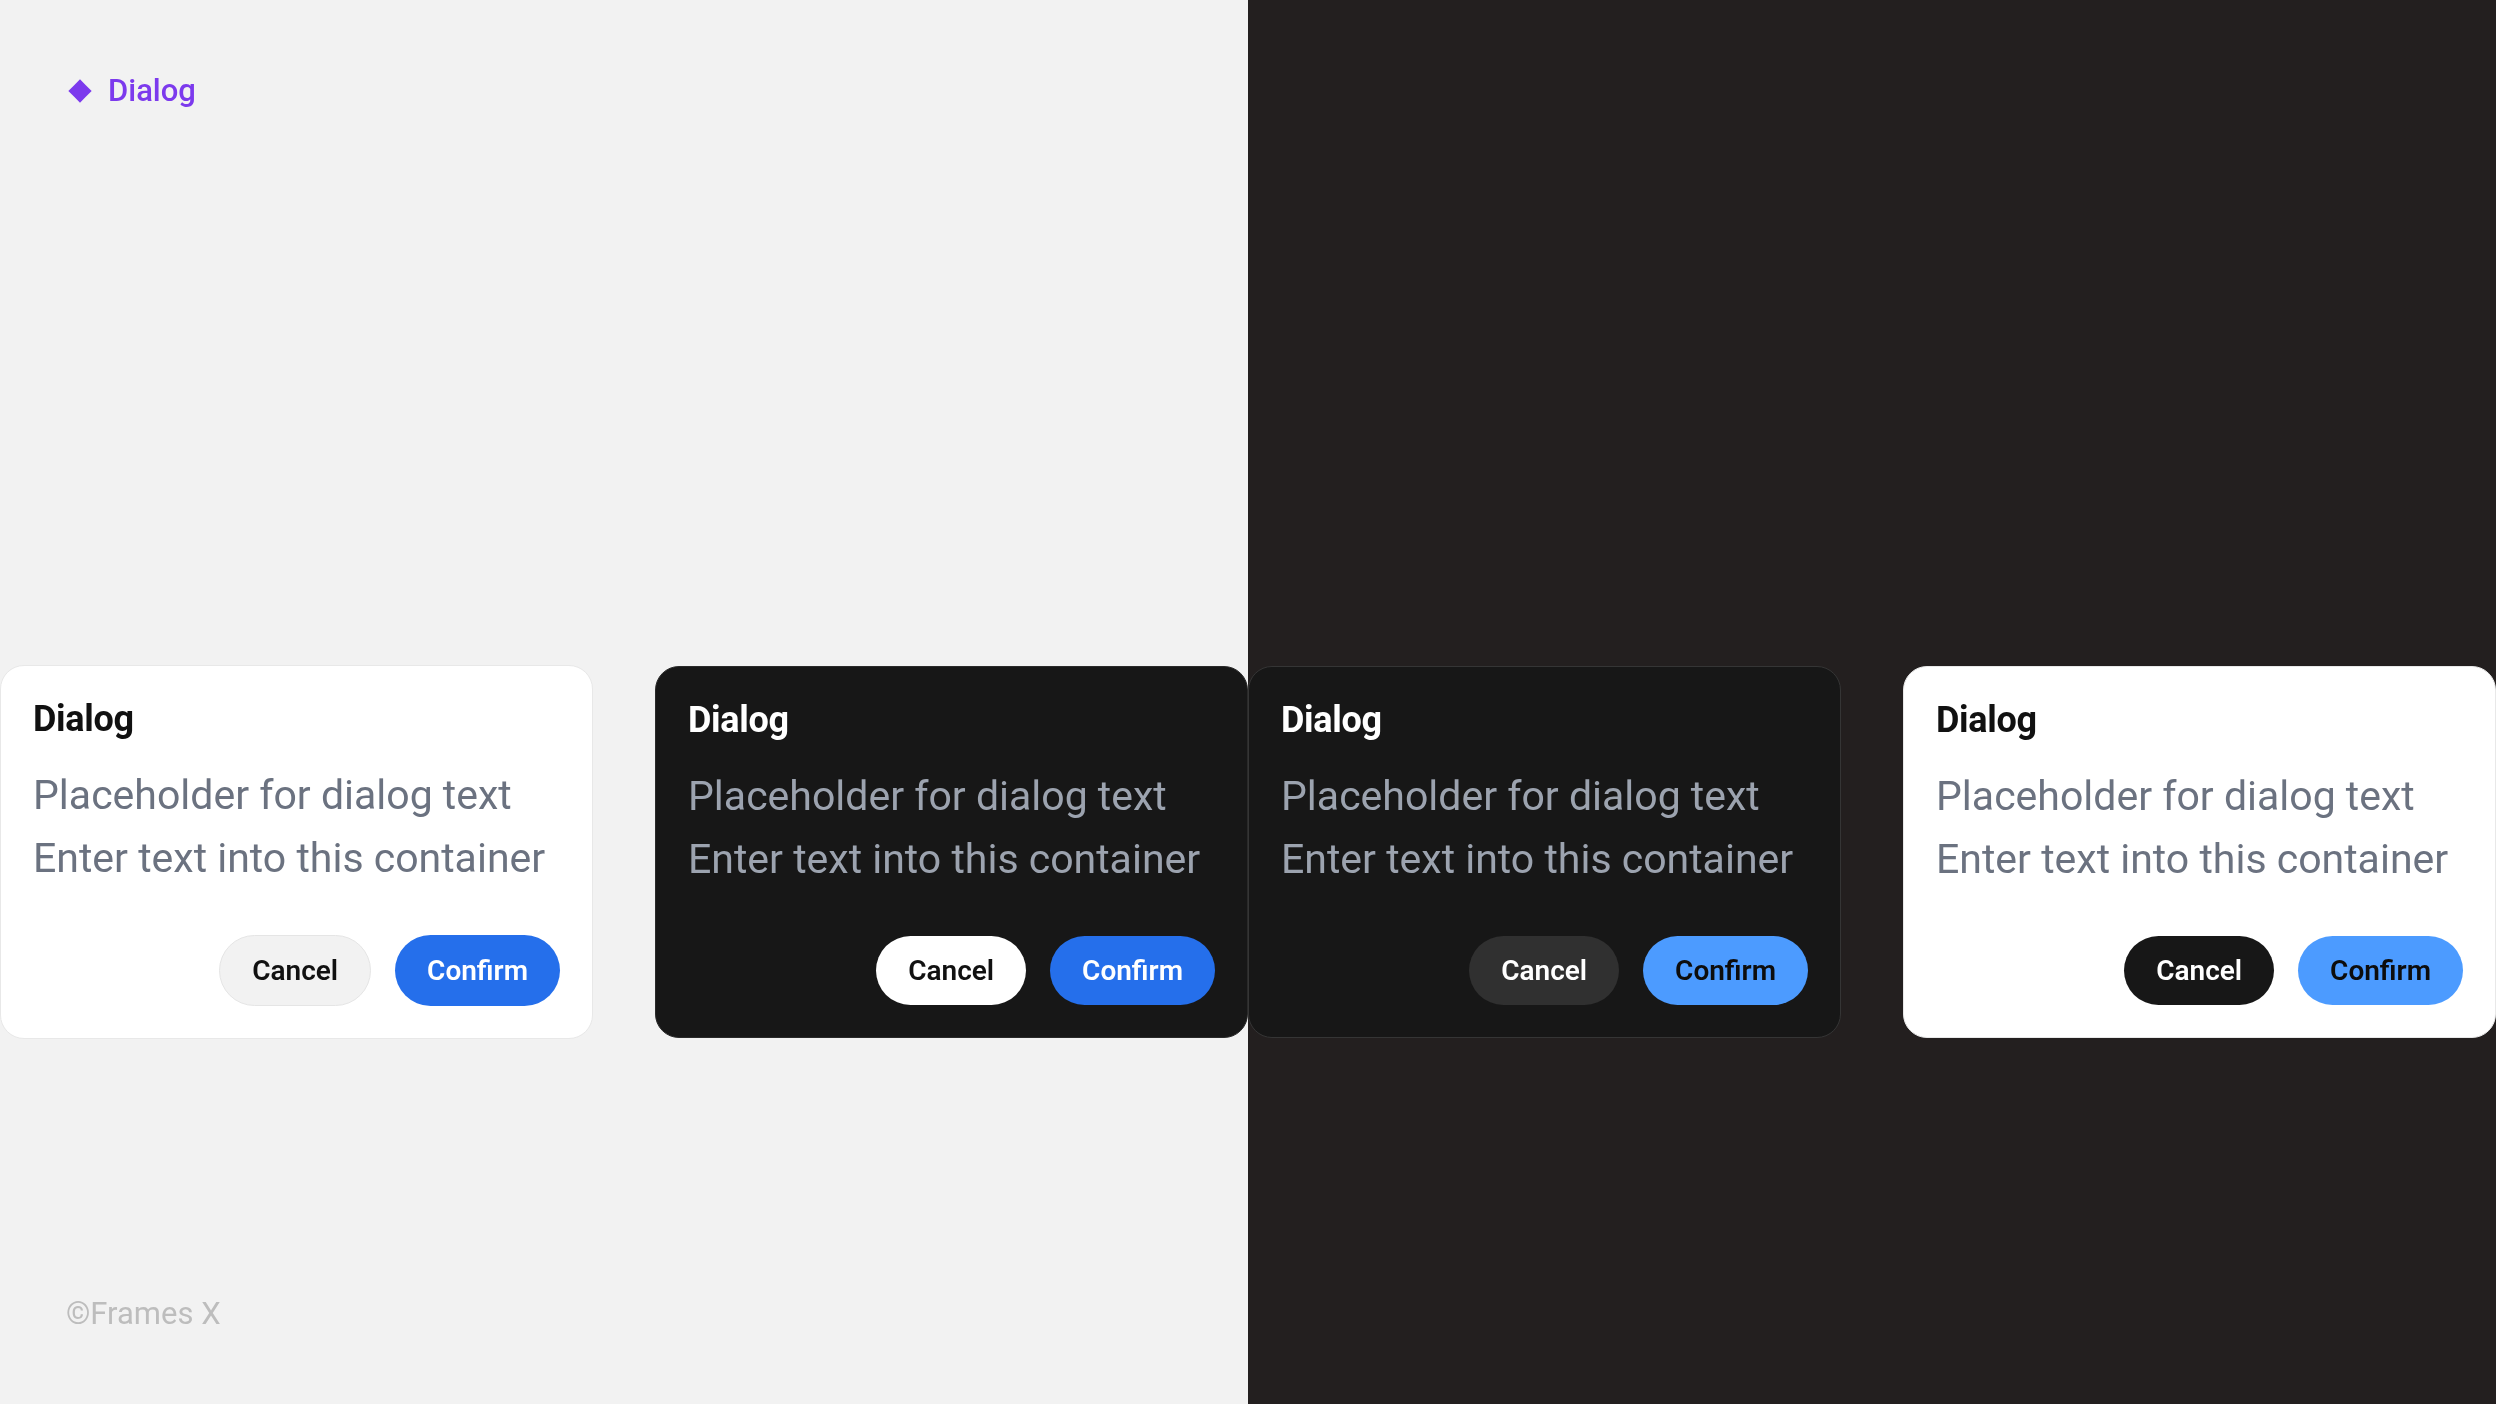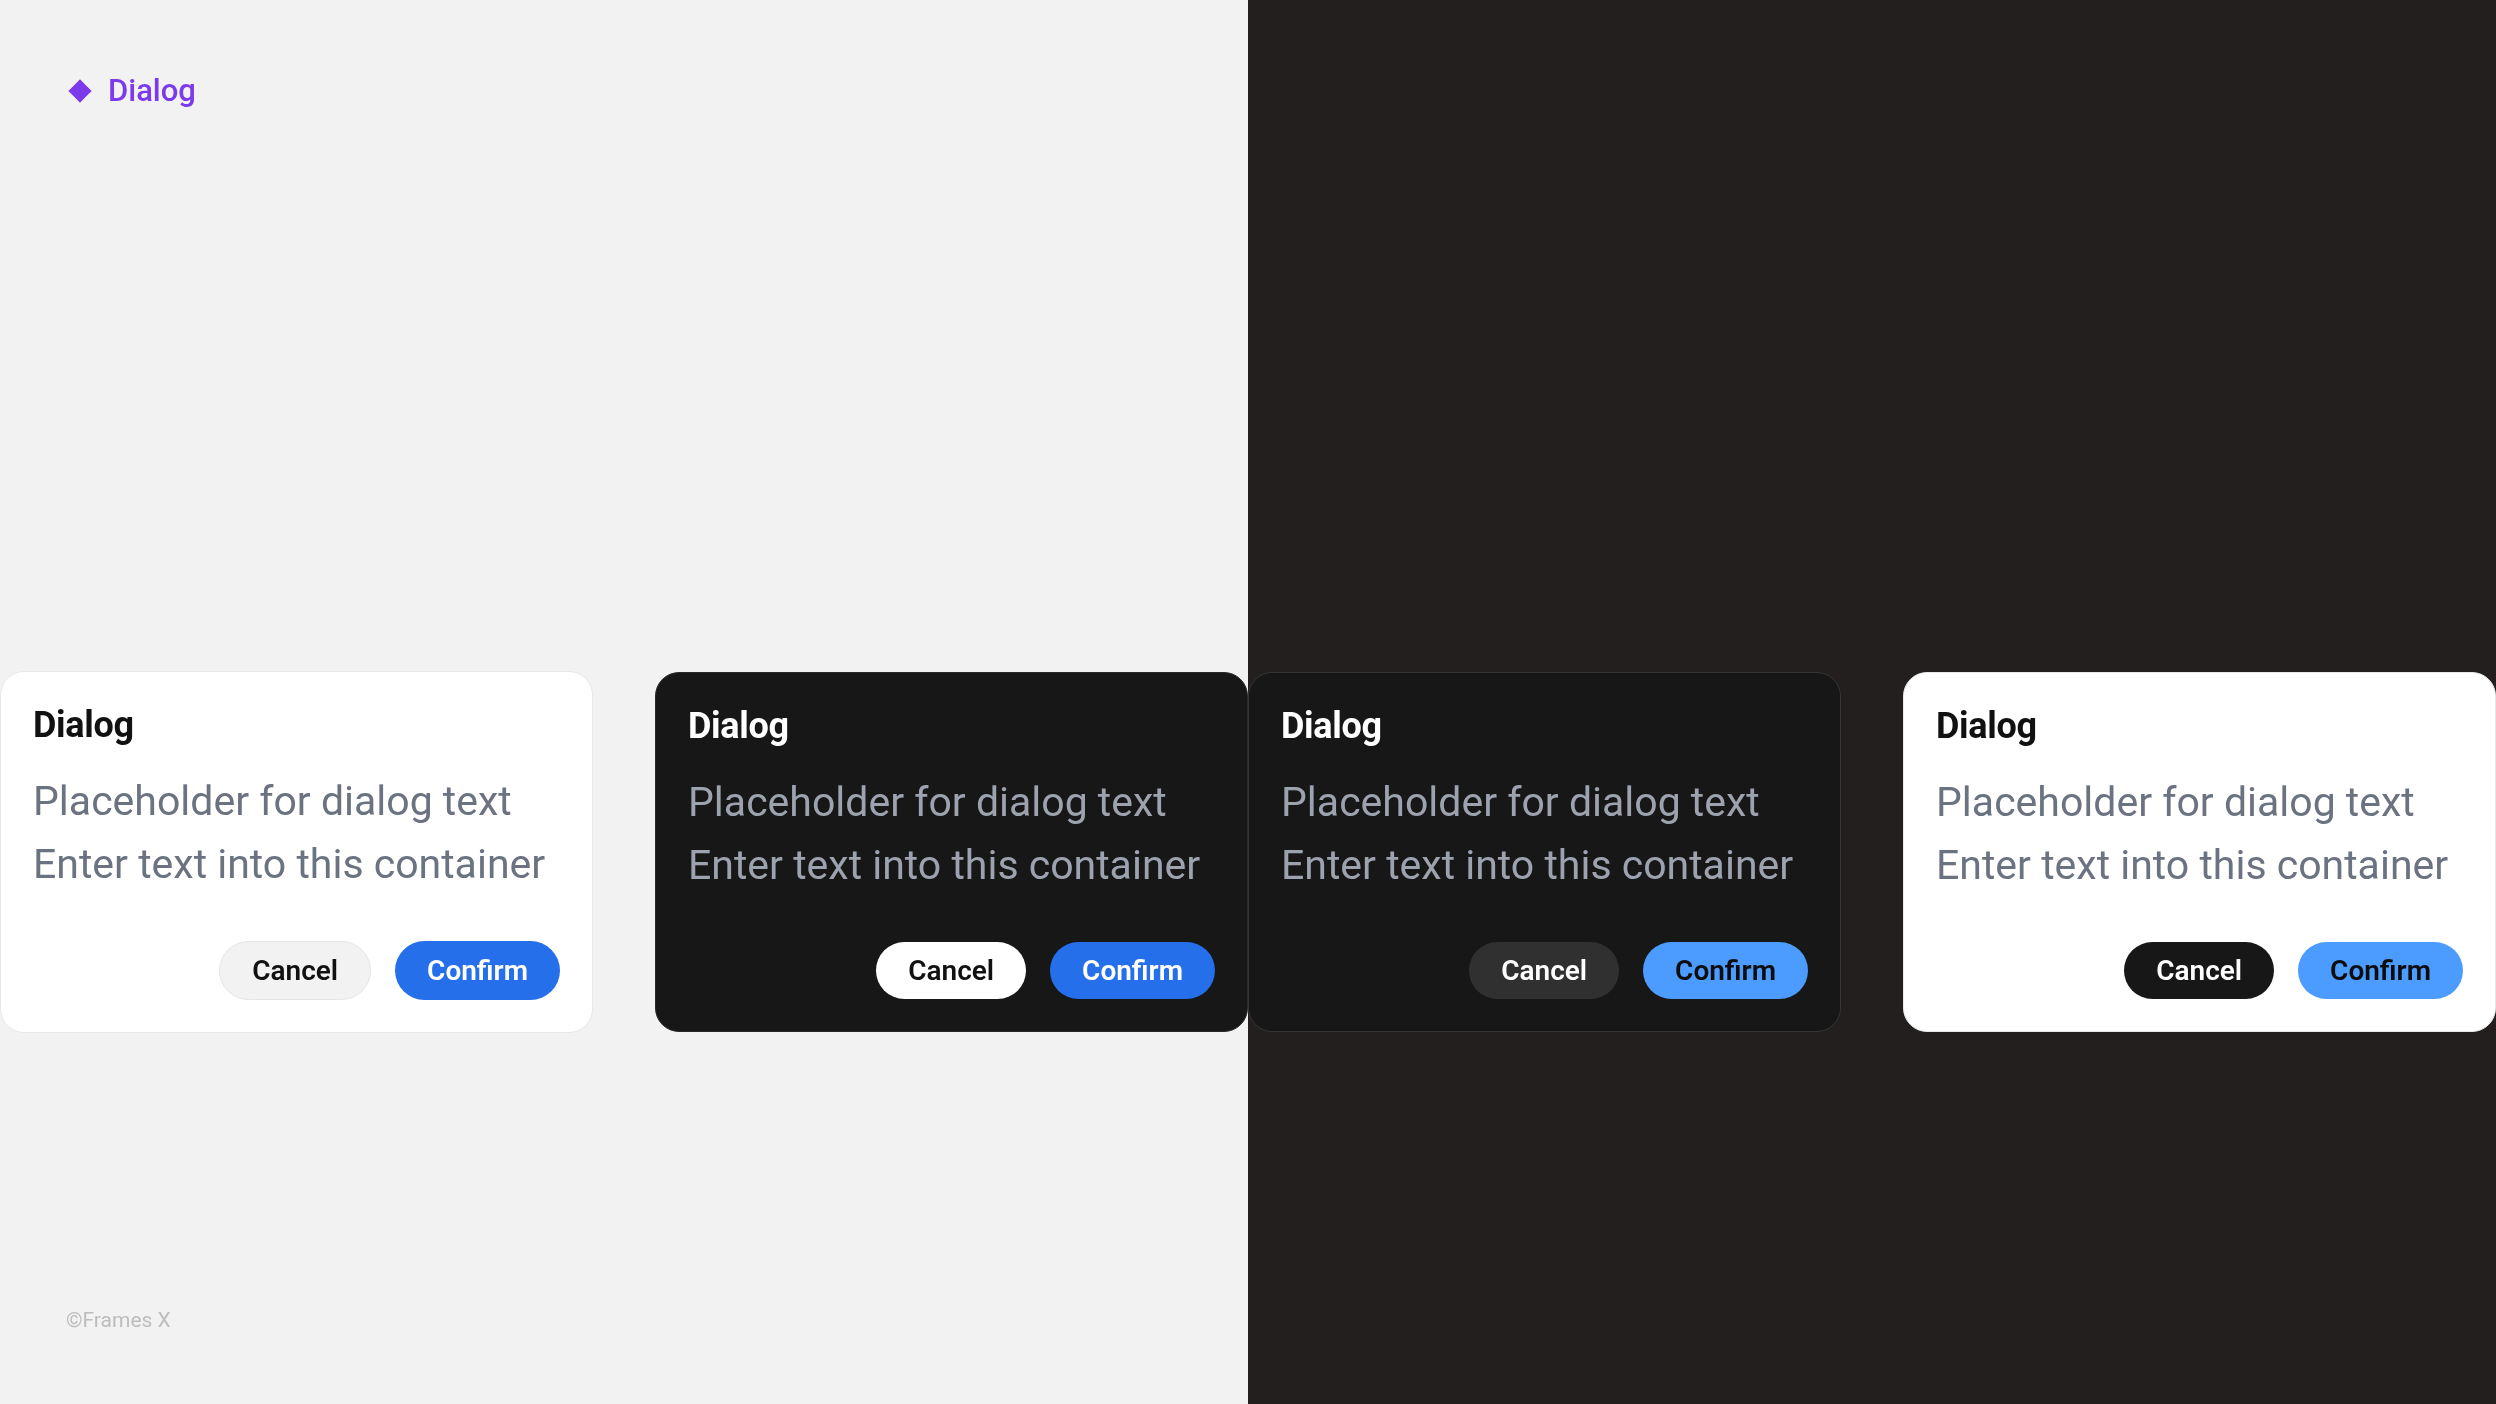--- a/index.html
+++ b/index.html
@@ -51,21 +51,21 @@
       width: 28px;
       height: 28px;
       display: block;
     }
     
     .footer-label {
       position: absolute;
       bottom: 72px;
       left: 66px;
       color: #BDBDBD;
-      font-size: 21px;
+      font-size: 31px;
       font-weight: 400;
     }
     
     .dialog {
       width: 740px;
       border-radius: 24px;
       padding: 32px;
       display: flex;
       flex-direction: column;
     }
@@ -125,21 +125,21 @@
     
     .dialog-actions {
       display: flex;
       justify-content: flex-end;
       gap: 24px;
     }
     
     .btn {
       font-size: 28px;
       font-weight: 600;
-      padding: 12px 32px;
+      padding: 18px 32px;
       border-radius: 999px;
       border: none;
       cursor: pointer;
       font-family: inherit;
       line-height: 1.2;
     }
     
     .btn-cancel-light {
       background-color: #F2F2F2;
       color: #111111;

